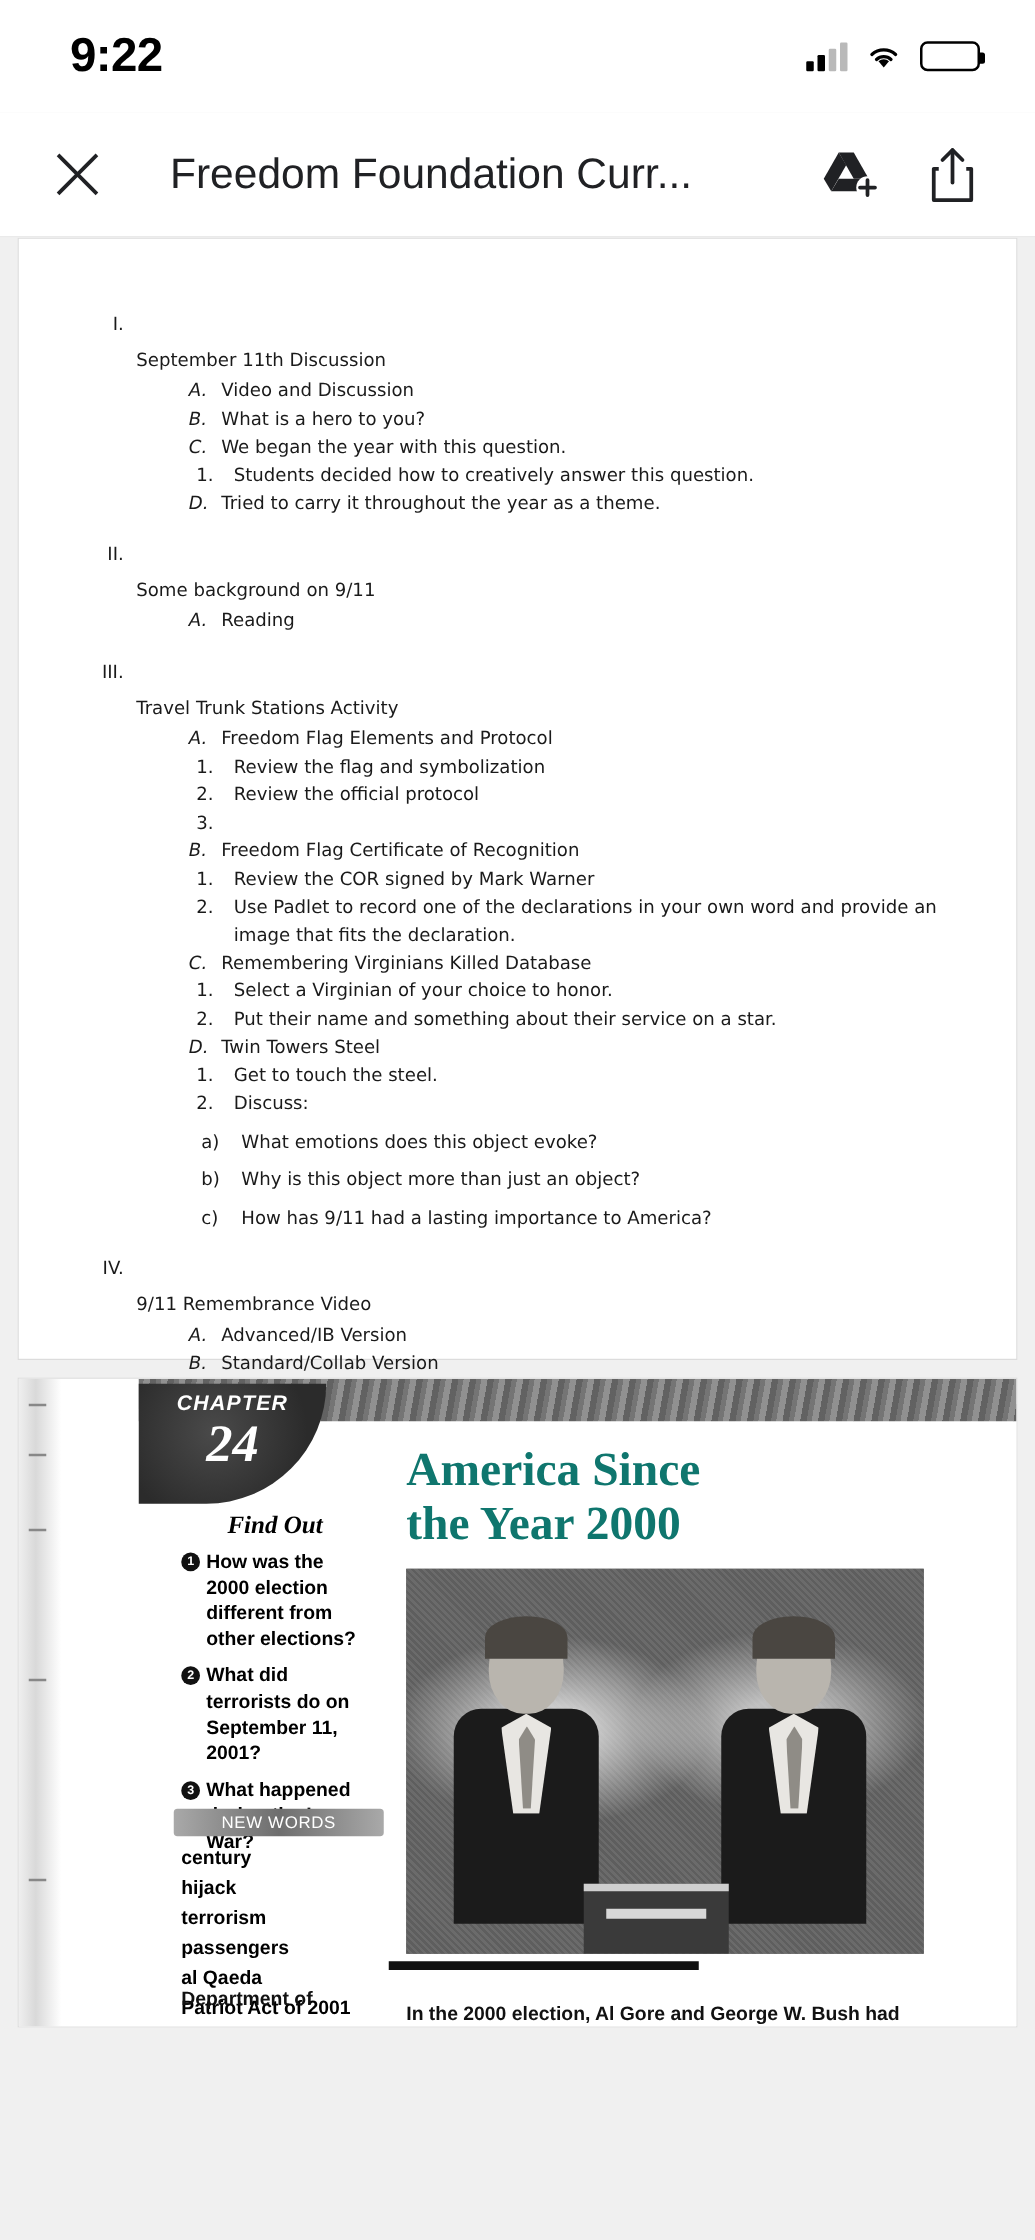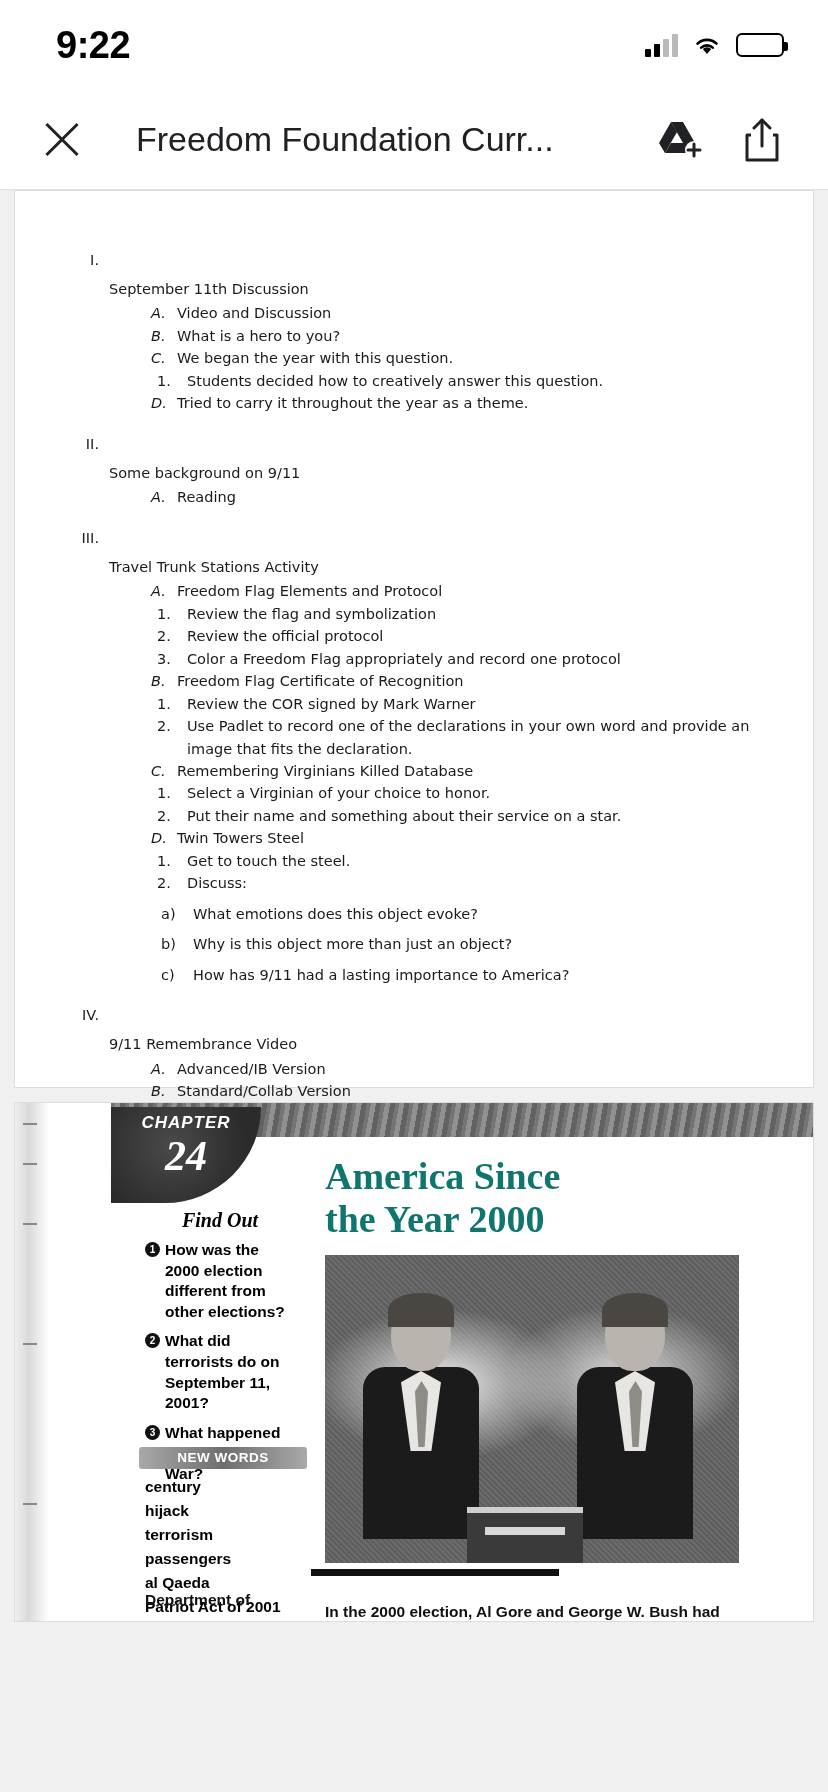--- a/index.html
+++ b/index.html
@@ -274,21 +274,21 @@
   }
   .new-words-bar {
     position: absolute;
     left: 90px; top: 344px;
     width: 168px; height: 22px;
     background: linear-gradient(90deg,#a9a9a9,#6e6e6e,#a9a9a9);
     border-radius: 3px;
     color: #fff;
     font-family: "Liberation Sans", sans-serif;
     font-size: 13.5px;
-    font-weight: bold;
+    font-weight: normal;
     letter-spacing: .5px;
     text-align: center;
     line-height: 22px;
   }
   .new-words-list {
     position: absolute;
     left: 96px; top: 372px;
     font-family: "Liberation Sans", sans-serif;
     font-size: 15.5px;
     font-weight: bold;
@@ -500,21 +500,20 @@
             <div class="lvl3">
               <div class="num">1.</div>
               <div class="body">Review the flag and symbolization</div>
             </div>
             <div class="lvl3">
               <div class="num">2.</div>
               <div class="body">Review the official protocol</div>
             </div>
             <div class="lvl3">
               <div class="num">3.</div>
-              <div class="body">Color a Freedom Flag appropriately and record one protocol</div>
             </div>
 
             <div class="lvl2">
               <div class="num">B.</div>
               <div class="body">Freedom Flag Certificate of Recognition</div>
             </div>
             <div class="lvl3">
               <div class="num">1.</div>
               <div class="body">Review the COR signed by Mark Warner</div>
             </div>

